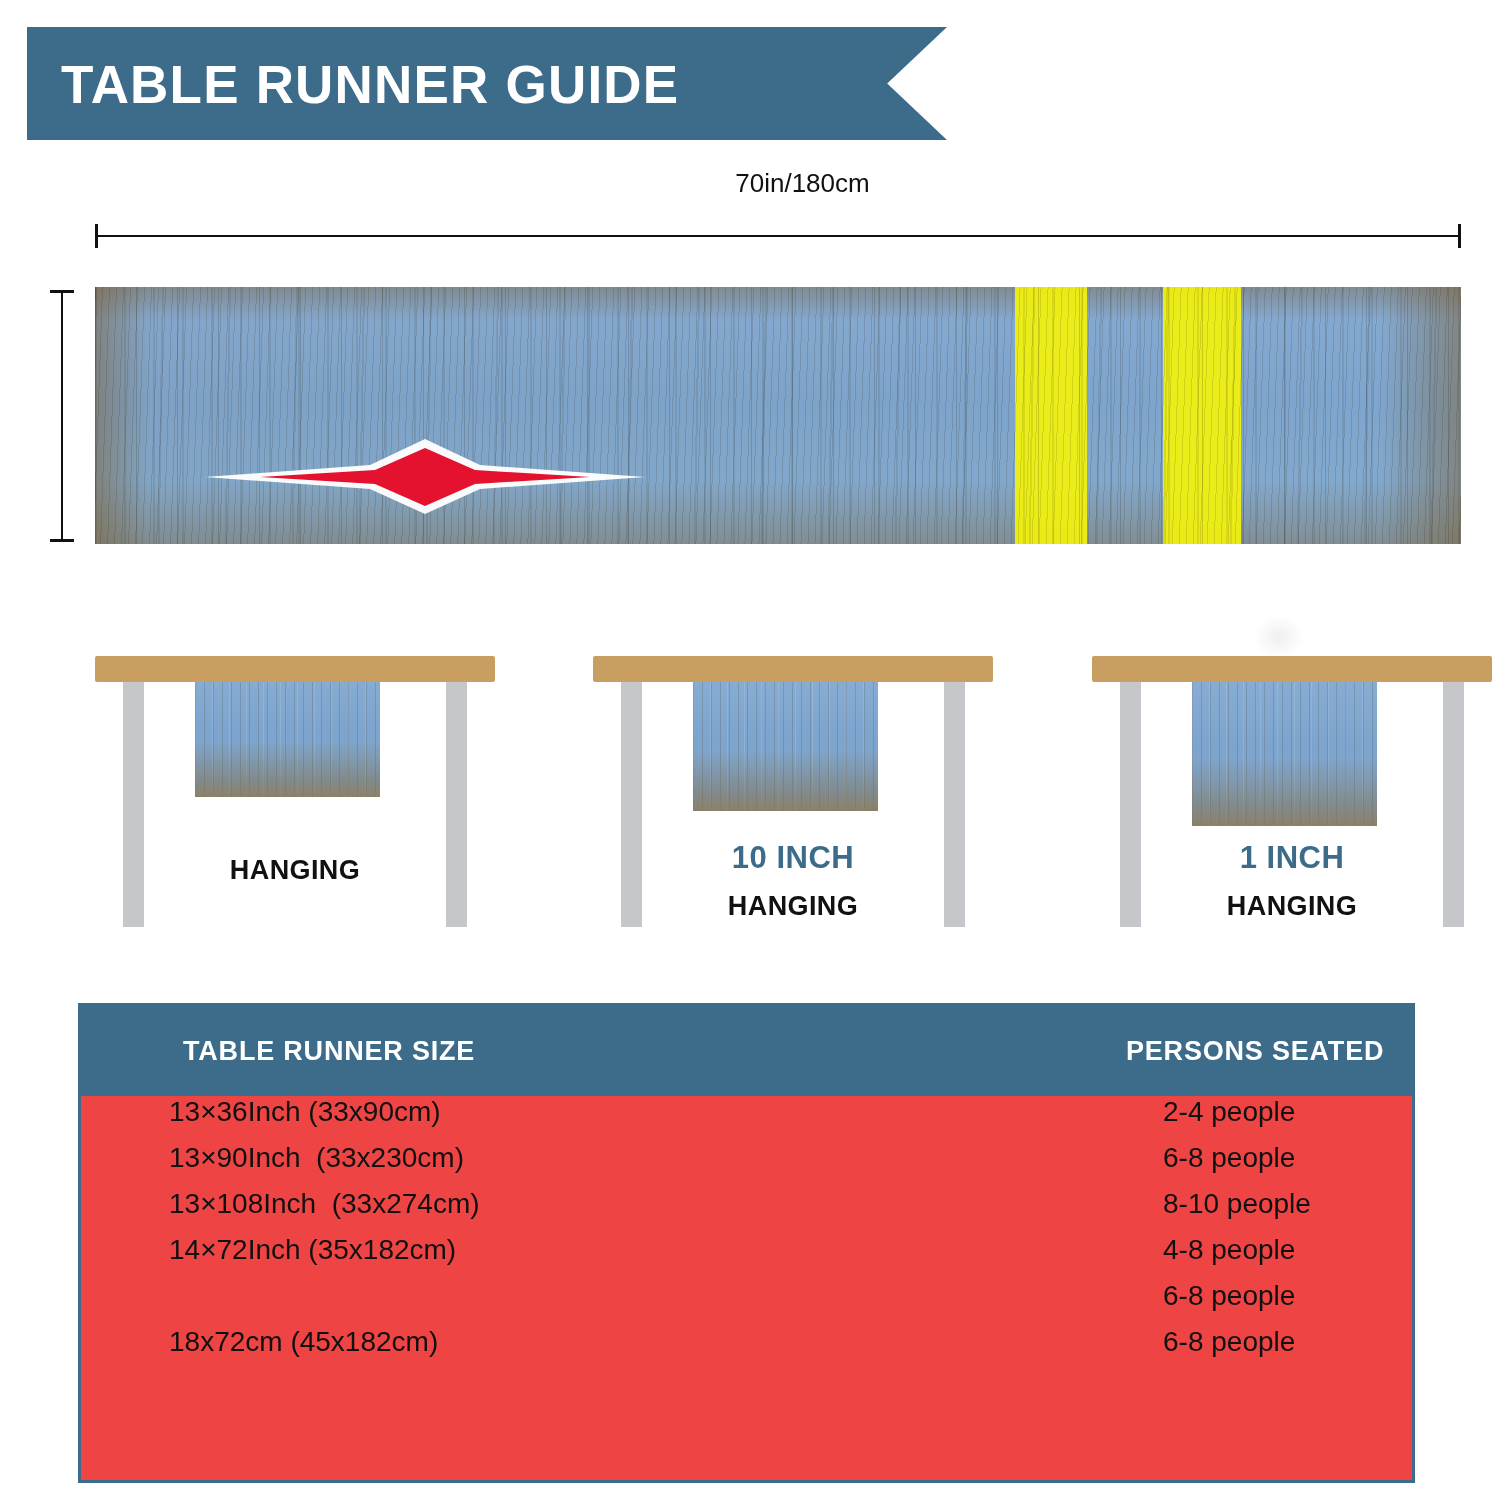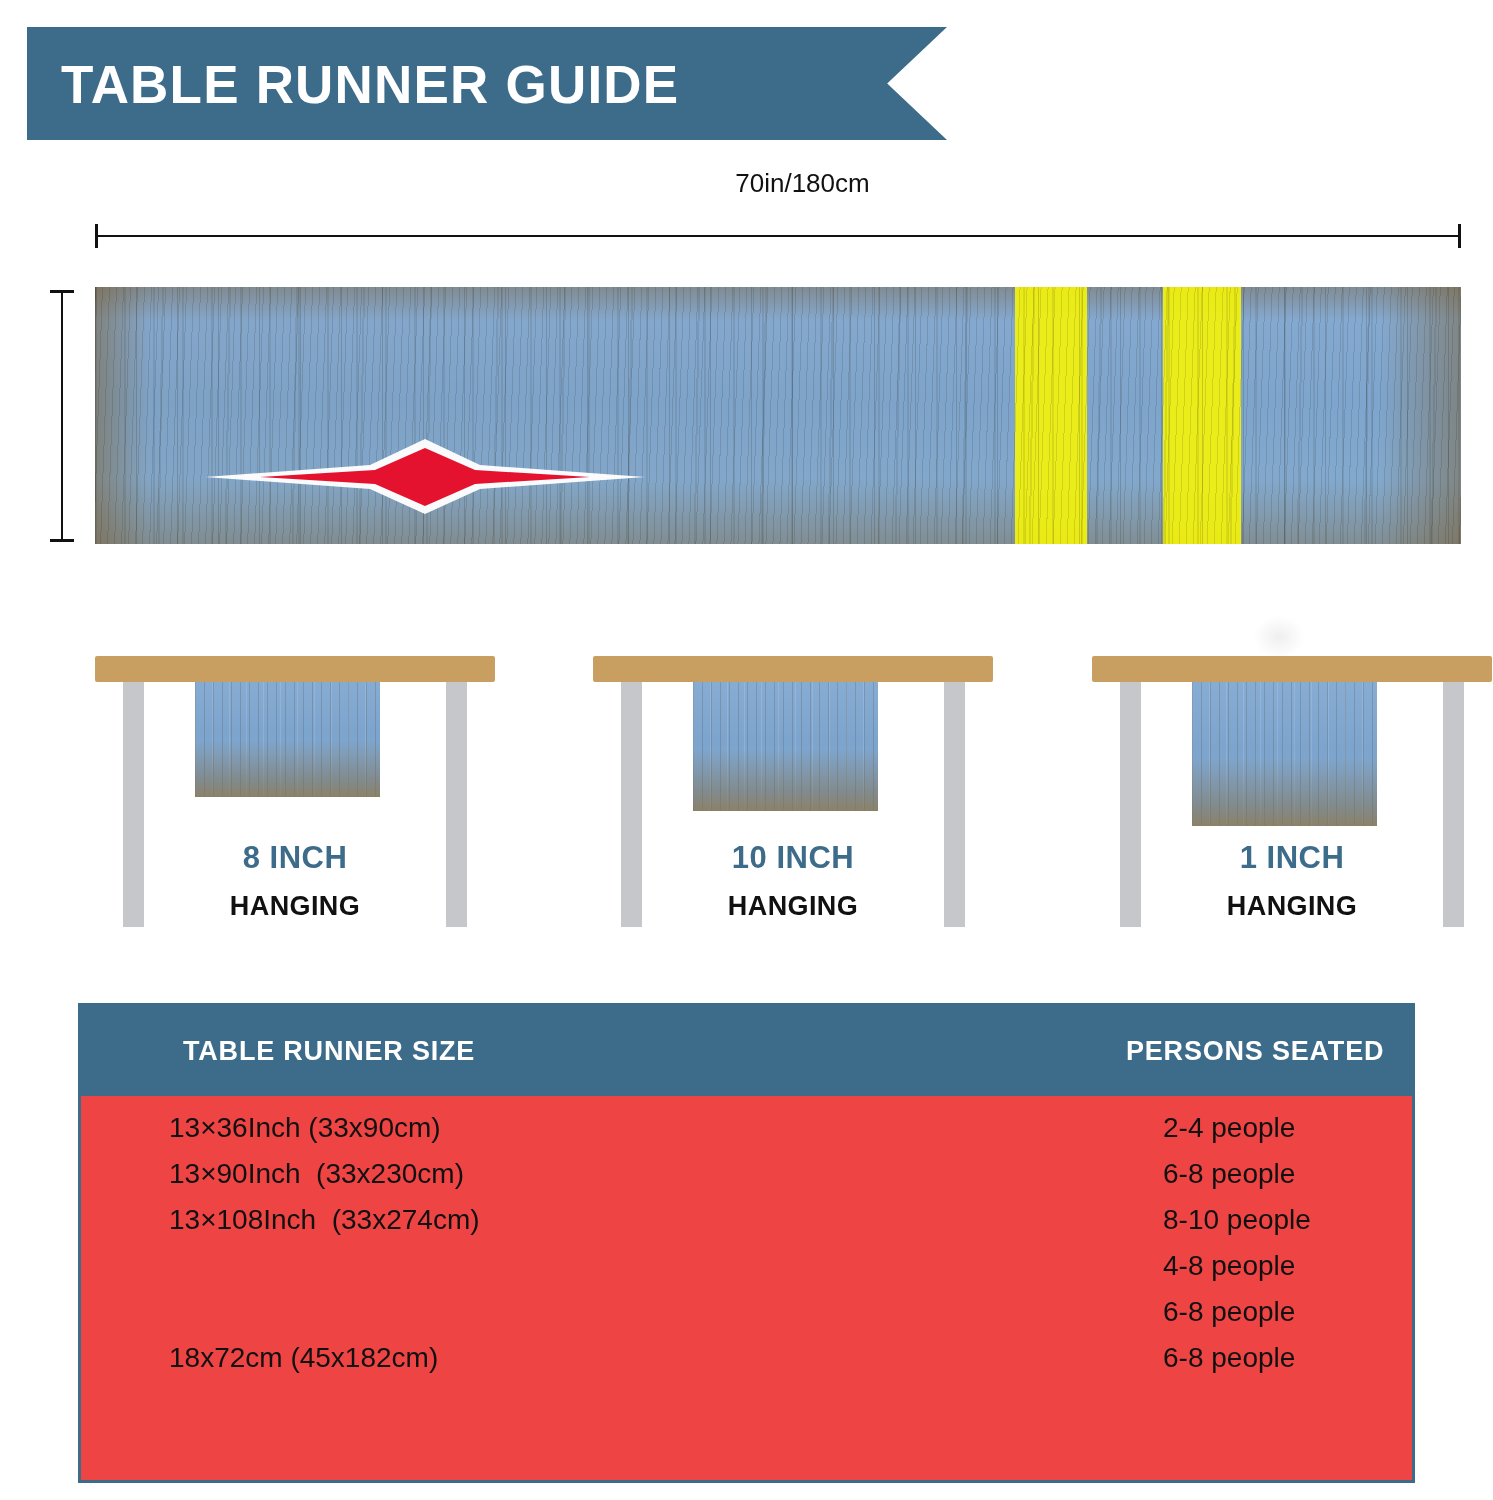--- a/index.html
+++ b/index.html
@@ -229,21 +229,20 @@
     color: #ffffff;
     font-size: 27px;
     font-weight: bold;
     letter-spacing: 0.8px;
   }
   .th.size { left: 102px; }
   .th.persons { left: 1045px; }
 
   .tbody {
     position: relative;
-    padding-top: 16px;
   }
   .tr {
     position: relative;
     height: 46px;
   }
   .td-size {
     position: absolute;
     left: 88px; top: 0;
     font-size: 28px;
     color: #111;
@@ -288,21 +287,20 @@
   </div>
 
   <div class="hang a">
     <div class="leg l"></div>
     <div class="leg r"></div>
     <div class="cloth h8">
       <div class="cloth-tex"></div>
     </div>
     <div class="tabletop"></div>
     <div class="hang-label hl-a">
-      <span class="big">8 INCH</span>
       <span class="sub">HANGING</span>
     </div>
   </div>
 
   <div class="hang b">
     <div class="leg l"></div>
     <div class="leg r"></div>
     <div class="cloth h10">
       <div class="cloth-tex"></div>
     </div>
@@ -340,20 +338,21 @@
       </div>
       <div class="tr">
         <div class="td-size">13×90Inch  (33x230cm)</div>
         <div class="td-persons">6-8 people</div>
       </div>
       <div class="tr">
         <div class="td-size">13×108Inch  (33x274cm)</div>
         <div class="td-persons">8-10 people</div>
       </div>
       <div class="tr">
+        <div class="td-size">14×72Inch (35x182cm)</div>
         <div class="td-persons">4-8 people</div>
       </div>
       <div class="tr">
         <div class="td-persons">6-8 people</div>
       </div>
       <div class="tr">
         <div class="td-size">18x72cm (45x182cm)</div>
         <div class="td-persons">6-8 people</div>
       </div>
     </div>

